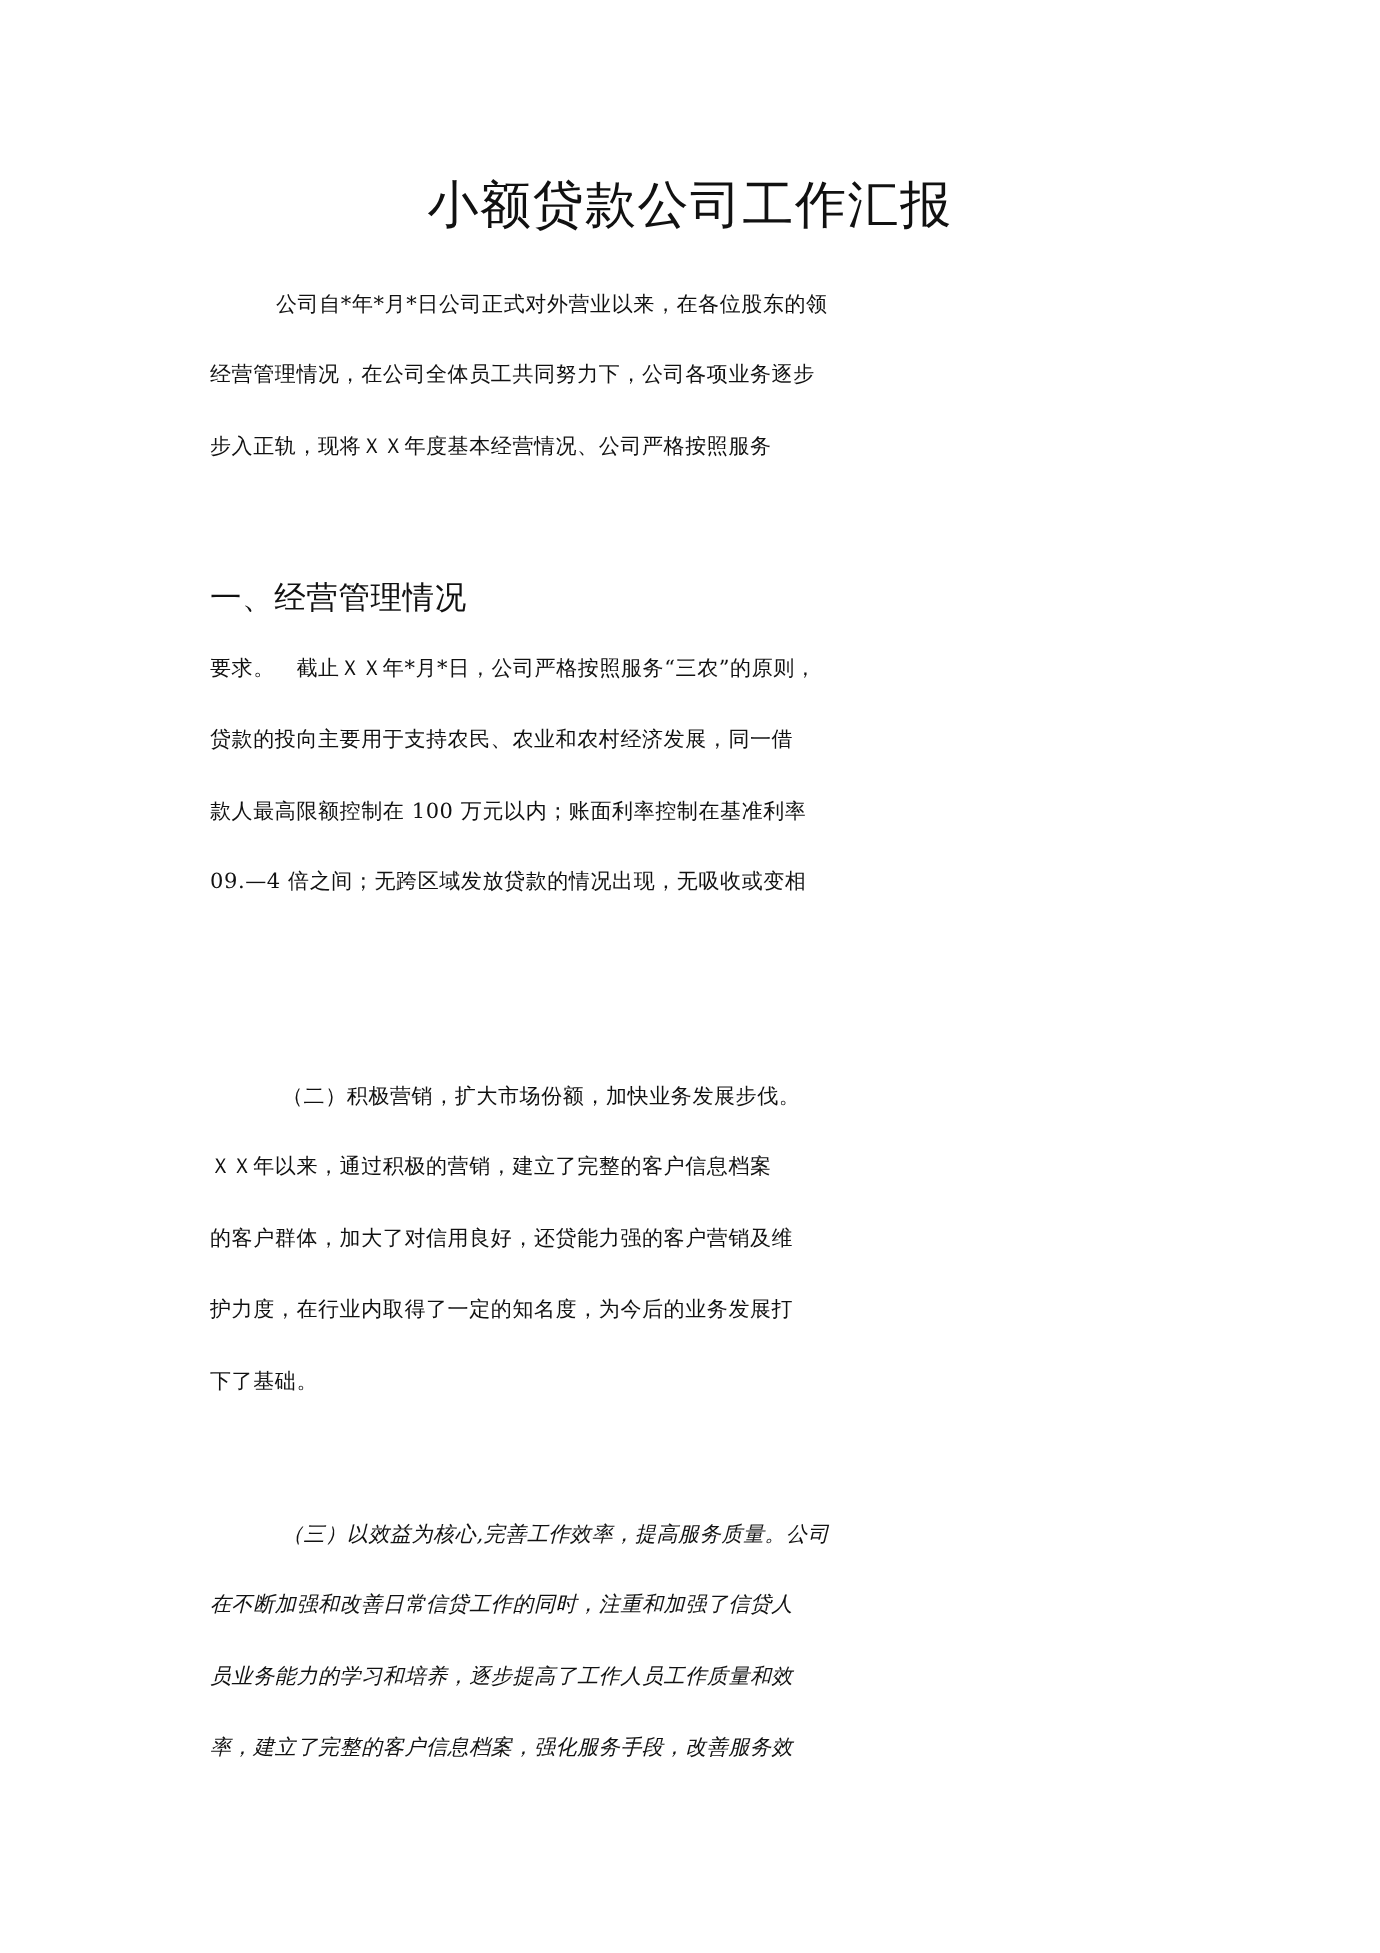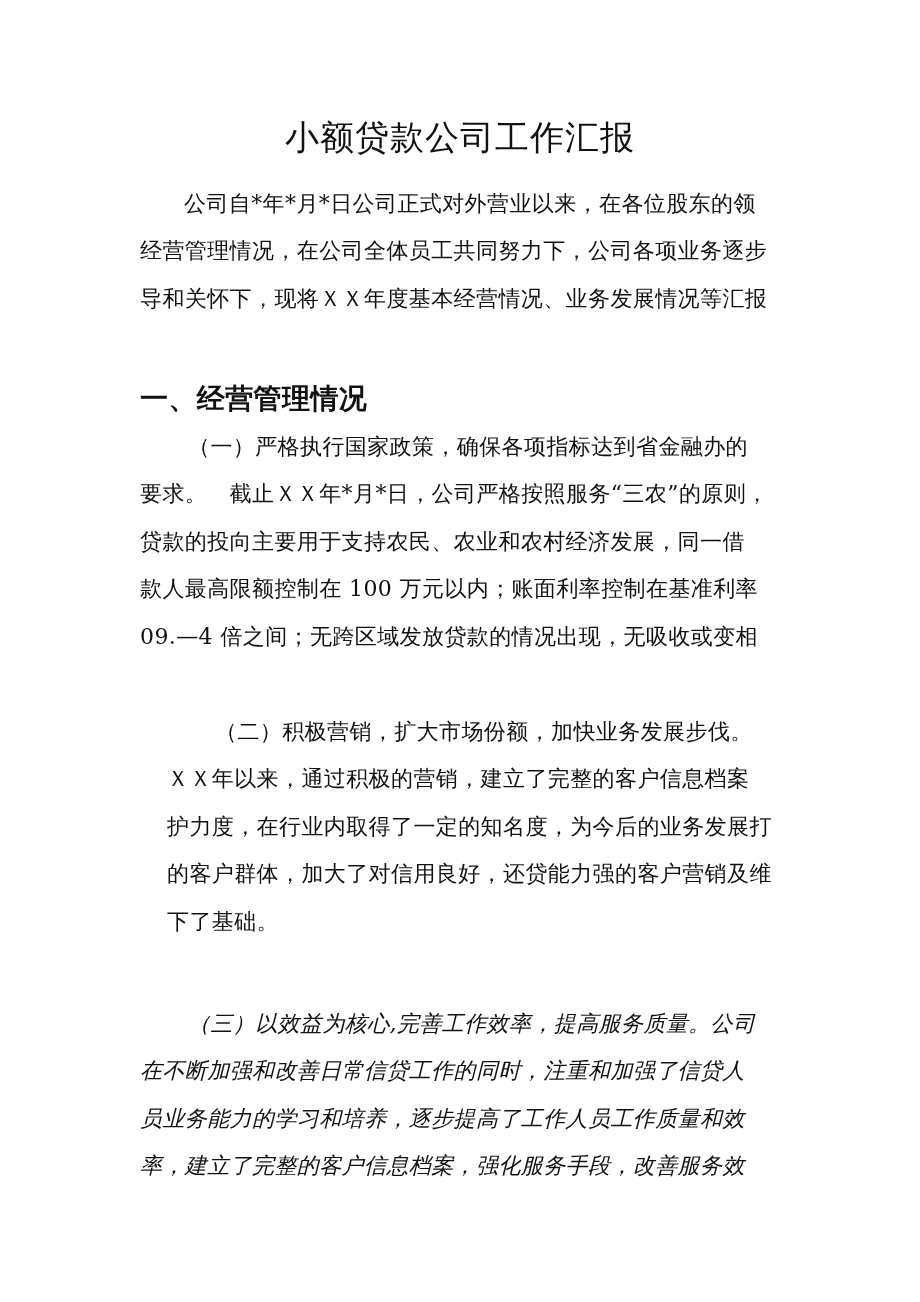--- a/index.html
+++ b/index.html
@@ -2,55 +2,54 @@
 <html><head>
 <meta charset="utf-8">
 <style>
   html, body { margin: 0; padding: 0; background: #ffffff; }
   body { width: 920px; height: 1302px; position: relative; overflow: hidden;
          font-family: "DejaVu Serif", "Liberation Serif", serif; color: #111; }
   .page { position: absolute; left: 0; top: 0; width: 920px; height: 1302px; background: #fff; }
   .title { position: absolute; top: 110px; left: 0; width: 920px; text-align: center;
            font-size: 34px; font-weight: normal; letter-spacing: 1px; line-height: 54px; }
   .body { position: absolute; left: 140px; width: 630px; }
-  .line { height: 47.4px; line-height: 47.4px; font-size: 22px; white-space: nowrap;
+  .line { height: 47.4px; line-height: 47.4px; font-size: 14px; white-space: nowrap;
           letter-spacing: 0.4px; }
   .indent { padding-left: 44px; }
   .indent2 { padding-left: 48px; }
-  .heading { font-weight: bold; font-family: "DejaVu Sans", "Liberation Sans", sans-serif; font-size: 28px; }
+  .heading { font-weight: normal; font-family: "DejaVu Sans", "Liberation Sans", sans-serif; font-size: 21px; }
 </style>
 </head>
 <body>
 
 <div class="page">
   <div class="title">小额贷款公司工作汇报</div>
 
   <div class="body" style="top:180px;">
     <div class="line indent">公司自*年*月*日公司正式对外营业以来，在各位股东的领</div>
     <div class="line">经营管理情况，在公司全体员工共同努力下，公司各项业务逐步</div>
-    <div class="line">导和关怀下，现将ＸＸ年度基本经营情况、业务发展情况等汇报</div>
+    <div class="line">步入正轨，现将ＸＸ年度基本经营情况、公司严格按照服务</div>
   </div>
 
   <div class="body" style="top:375px;">
     <div class="line heading">一、经营管理情况</div>
   </div>
 
   <div class="body" style="top:423px;">
-    <div class="line indent2">（一）严格执行国家政策，确保各项指标达到省金融办的</div>
     <div class="line">要求。　截止ＸＸ年*月*日，公司严格按照服务“三农”的原则，</div>
     <div class="line">贷款的投向主要用于支持农民、农业和农村经济发展，同一借</div>
     <div class="line">款人最高限额控制在 100 万元以内；账面利率控制在基准利率</div>
     <div class="line">09.—4 倍之间；无跨区域发放贷款的情况出现，无吸收或变相</div>
   </div>
 
-  <div class="body" style="top:708px;margin-left:27px;">
+  <div class="body" style="top:708px;">
     <div class="line indent2">（二）积极营销，扩大市场份额，加快业务发展步伐。</div>
     <div class="line">ＸＸ年以来，通过积极的营销，建立了完整的客户信息档案</div>
+    <div class="line">的客户群体，加大了对信用良好，还贷能力强的客户营销及维</div>
     <div class="line">护力度，在行业内取得了一定的知名度，为今后的业务发展打</div>
-    <div class="line">的客户群体，加大了对信用良好，还贷能力强的客户营销及维</div>
     <div class="line">下了基础。</div>
   </div>
 
   <div class="body" style="top:1000px;font-style:italic;">
     <div class="line indent2">（三）以效益为核心,完善工作效率，提高服务质量。公司</div>
     <div class="line">在不断加强和改善日常信贷工作的同时，注重和加强了信贷人</div>
     <div class="line">员业务能力的学习和培养，逐步提高了工作人员工作质量和效</div>
     <div class="line">率，建立了完整的客户信息档案，强化服务手段，改善服务效</div>
   </div>
 </div>

